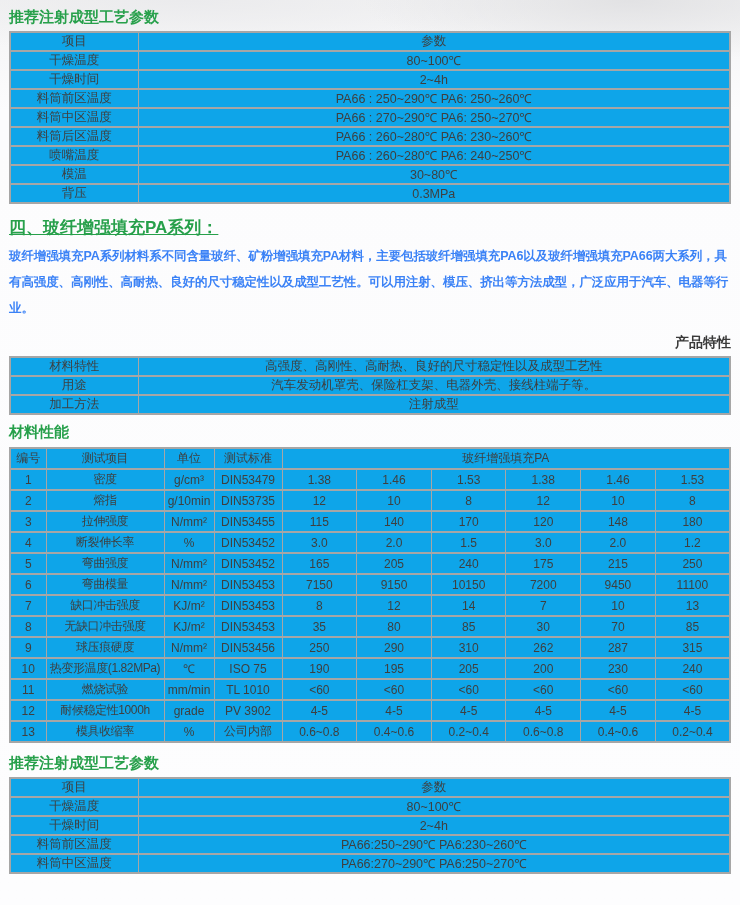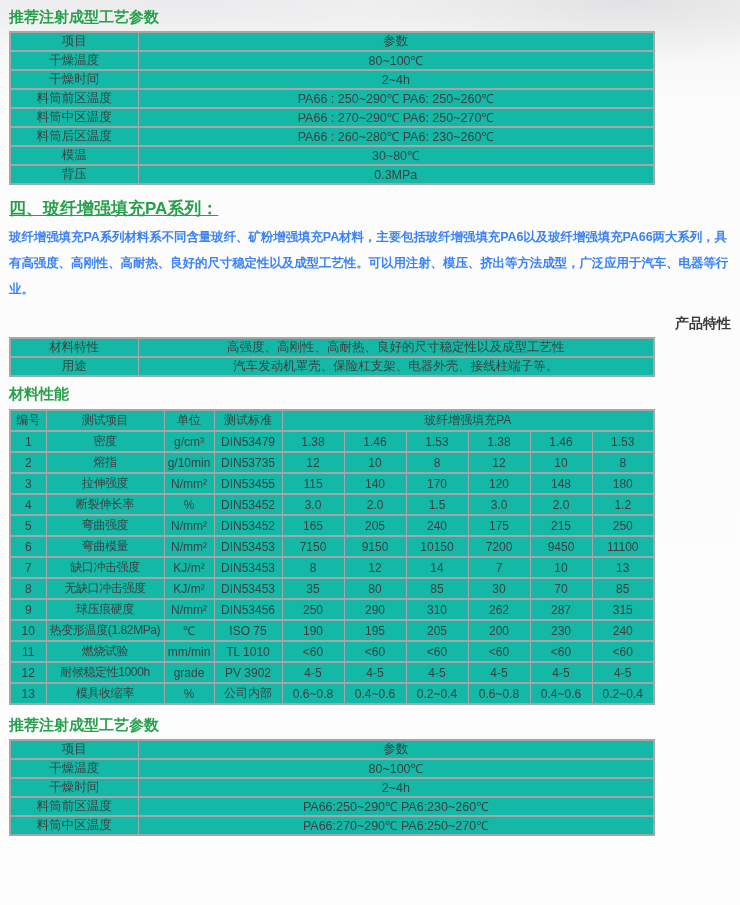--- a/index.html
+++ b/index.html
@@ -16,24 +16,24 @@
   }
   .page { padding: 3px 9px 0 9px; }
 
   .green-title { color: #27a04b; font-weight: bold; font-size: 15px; line-height: 18px; margin: 5px 0 5px 0; }
   .section-heading { color: #27a04b; font-weight: bold; font-size: 17px; line-height: 22px; margin-top: 13px; text-decoration: underline; }
   .dark-title { color: #3a3a3a; font-weight: bold; font-size: 14px; line-height: 18px; margin-top: 12px; text-align: right; }
   .desc { color: #3b82f6; font-weight: bold; font-size: 12.5px; line-height: 26px; letter-spacing: -0.1px; margin-top: 4px; }
   .note { color: #e2574f; font-weight: bold; font-size: 11px; line-height: 14px; margin-top: 4px; letter-spacing: -0.2px; }
 
   table {
-    width: 646px;
+    width: 722px;
     border-collapse: collapse;
     table-layout: fixed;
-    background: #14b8a6;
+    background: #0ea5e9;
     margin-top: 5px;
   }
   table, td, th {
     border: 1px solid #a6a6a6;
   }
   td, th {
     border-top-width: 2px;
     border-bottom-width: 2px;
     text-align: center;
     vertical-align: middle;
@@ -86,20 +86,24 @@
         </tr>
         <tr>
           <td>料筒中区温度</td>
           <td>PA66 : 270~290℃   PA6: 250~270℃</td>
         </tr>
         <tr>
           <td>料筒后区温度</td>
           <td>PA66 : 260~280℃   PA6: 230~260℃</td>
         </tr>
         <tr>
+          <td>喷嘴温度</td>
+          <td>PA66 : 260~280℃   PA6: 240~250℃</td>
+        </tr>
+        <tr>
           <td>模温</td>
           <td>30~80℃</td>
         </tr>
         <tr>
           <td>背压</td>
           <td>0.3MPa</td>
         </tr>
       </tbody>
   </table>
 
@@ -113,20 +117,24 @@
         <col>
       </colgroup>
     <tbody>
         <tr>
           <td>材料特性</td>
           <td>高强度、高刚性、高耐热、良好的尺寸稳定性以及成型工艺性</td>
         </tr>
         <tr>
           <td>用途</td>
           <td>汽车发动机罩壳、保险杠支架、电器外壳、接线柱端子等。</td>
+        </tr>
+        <tr>
+          <td>加工方法</td>
+          <td>注射成型</td>
         </tr>
       </tbody>
   </table>
 
   <div class="green-title mt-sm">材料性能</div>
   <table class="t-perf">
     <colgroup>
       <col style="width:36px">
         <col style="width:118px">
         <col style="width:50px">

